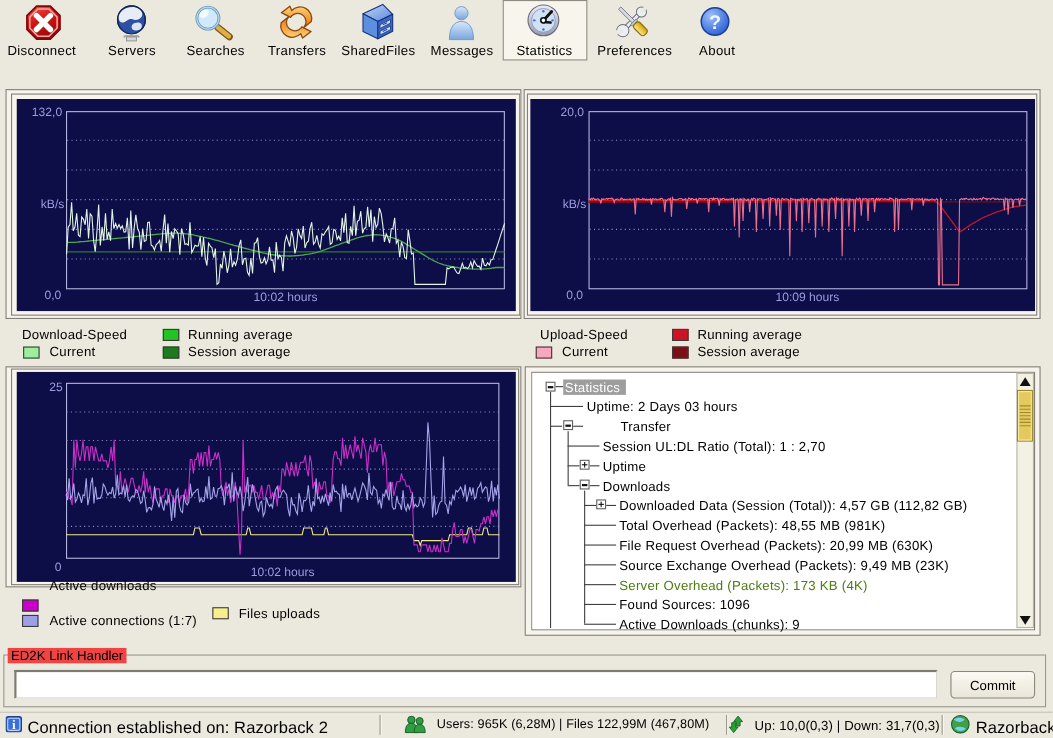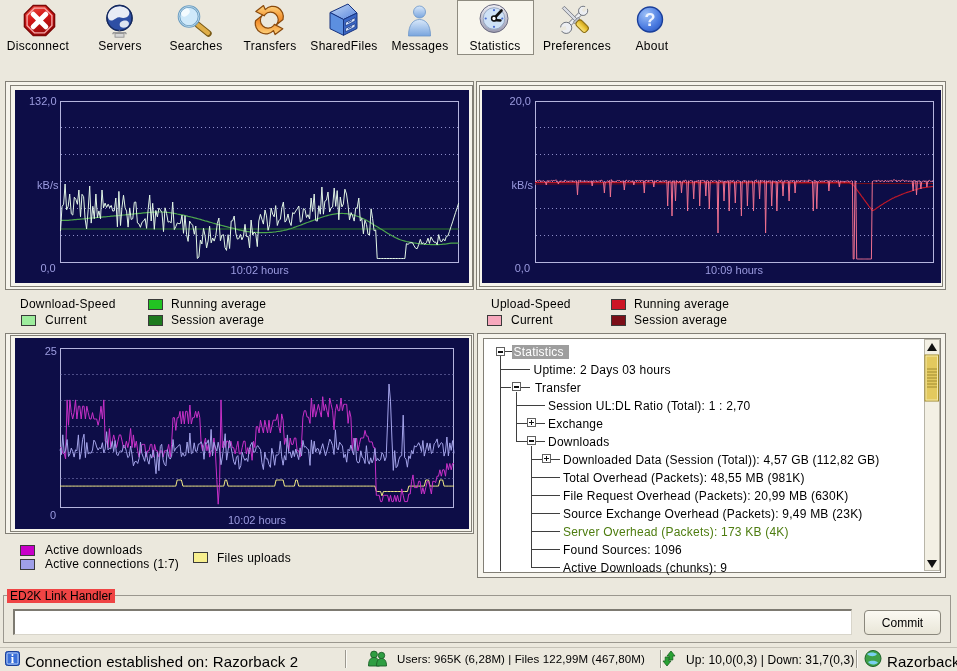--- a/index.html
+++ b/index.html
@@ -205,21 +205,21 @@
 <div class="sw" style="left:148px;top:315px;background:#1e7a1e"></div>
 <div class="lbl" style="left:171px;top:313px">Session average</div>
 <div class="lbl" style="left:491px;top:297px">Upload-Speed</div>
 <div class="sw" style="left:611px;top:299px;background:#cc1425"></div>
 <div class="lbl" style="left:634px;top:297px">Running average</div>
 <div class="sw" style="left:487px;top:315px;background:#f7a8bd"></div>
 <div class="lbl" style="left:511px;top:313px">Current</div>
 <div class="sw" style="left:611px;top:315px;background:#7c0e18"></div>
 <div class="lbl" style="left:634px;top:313px">Session average</div>
 <div class="sw" style="left:20px;top:545px;background:#c800c8"></div>
-<div class="lbl" style="left:45px;top:543px">Active downloads</div>
+<div class="lbl" style="left:45px;top:525px">Active downloads</div>
 <div class="sw" style="left:20px;top:559px;background:#9f9fe8"></div>
 <div class="lbl" style="left:45px;top:557px">Active connections (1:7)</div>
 <div class="sw" style="left:193px;top:552px;background:#f7ef8e"></div>
 <div class="lbl" style="left:217px;top:551px">Files uploads</div>
 <div class="abs" style="left:484px;top:339px;width:456px;height:233px;background:#fff"></div>
 <div class="tline" style="left:500px;top:356px;width:1px;height:215px"></div>
 <div class="tline" style="left:516px;top:392px;width:1px;height:49px"></div>
 <div class="tline" style="left:531px;top:446px;width:1px;height:121px"></div>
 <div class="tline" style="left:505px;top:351px;width:7px;height:1px"></div>
 <div class="tline" style="left:500px;top:369px;width:30px;height:1px"></div>
@@ -251,23 +251,23 @@
 <div class="tbox" style="left:527px;top:436px">
     <i></i>
   </div>
 <div class="tbox plus" style="left:542px;top:454px">
     <i></i>
     <b></b>
   </div>
 <div class="abs" style="left:512px;top:344.5px;width:57px;height:14px;background:#9e9e9e"></div>
 <div class="tlabel" style="left:513.5px;top:344.5px;color:#fff">Statistics</div>
 <div class="tlabel" style="left:533.5px;top:362.5px;color:#000">Uptime: 2 Days 03 hours</div>
-<div class="tlabel" style="left:535px;top:380.5px;color:#000">Transfer</div>
+<div class="tlabel" style="left:564px;top:380.5px;color:#000">Transfer</div>
 <div class="tlabel" style="left:548px;top:398.5px;color:#000">Session UL:DL Ratio (Total): 1 : 2,70</div>
-<div class="tlabel" style="left:548px;top:416.5px;color:#000">Exchange</div>
+<div class="tlabel" style="left:548px;top:416.5px;color:#000">Uptime</div>
 <div class="tlabel" style="left:548px;top:434.5px;color:#000">Downloads</div>
 <div class="tlabel" style="left:563px;top:452.5px;color:#000">Downloaded Data (Session (Total)): 4,57 GB (112,82 GB)</div>
 <div class="tlabel" style="left:563px;top:470.5px;color:#000">Total Overhead (Packets): 48,55 MB (981K)</div>
 <div class="tlabel" style="left:563px;top:488.5px;color:#000">File Request Overhead (Packets): 20,99 MB (630K)</div>
 <div class="tlabel" style="left:563px;top:506.5px;color:#000">Source Exchange Overhead (Packets): 9,49 MB (23K)</div>
 <div class="tlabel" style="left:563px;top:524.5px;color:#4d7c0f">Server Overhead (Packets): 173 KB (4K)</div>
 <div class="tlabel" style="left:563px;top:542.5px;color:#000">Found Sources: 1096</div>
 <div class="tlabel" style="left:563px;top:560.5px;color:#000">Active Downloads (chunks): 9</div>
 <div class="abs" style="left:924px;top:339px;width:16px;height:232px;background:#f3f0e4;border:1px solid #b8b5a8"></div>
 <svg class="abs" style="left:924px;top:339px" width="16" height="231">

